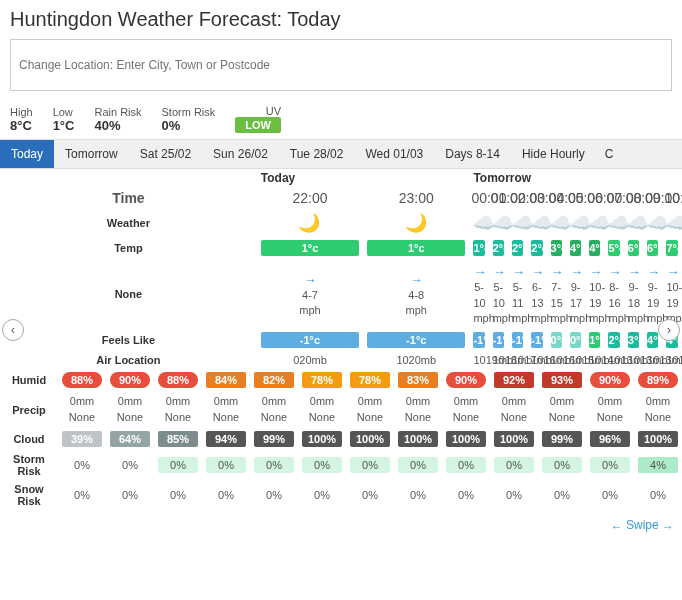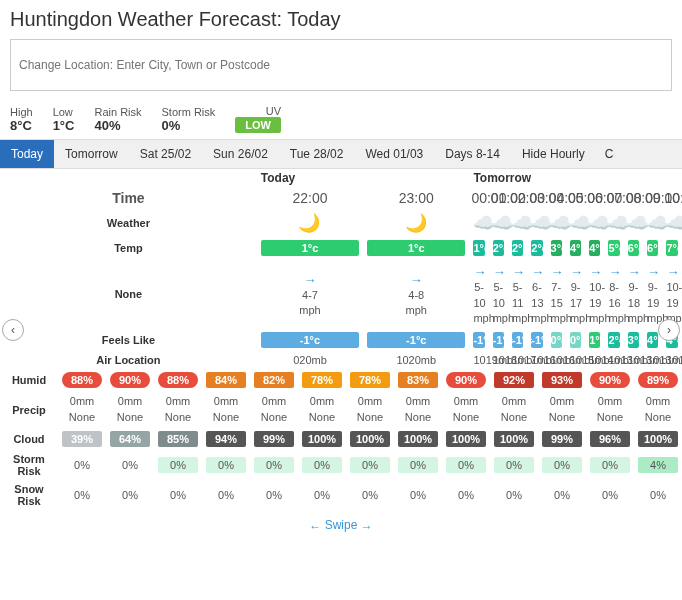--- a/index.html
+++ b/index.html
@@ -62,21 +62,21 @@
     .cloud-gray { background: #7f8c8d; color: #fff; font-weight: bold; border-radius: 2px; padding: 2px 0; }
     .cloud-dgray { background: #555; color: #fff; font-weight: bold; border-radius: 2px; padding: 2px 0; }
     .cloud-lgray { background: #95a5a6; color: #fff; font-weight: bold; border-radius: 2px; padding: 2px 0; }
     .cloud-xlgray { background: #bdc3c7; color: #fff; font-weight: bold; border-radius: 2px; padding: 2px 0; }
     
     .storm-cell { font-size: 11px; color: #555; }
     .storm-teal { background: #d5f5e3; color: #555; padding: 2px 0; border-radius: 2px; }
     
     .snow-cell { font-size: 11px; color: #555; }
     
-    .swipe-bar { text-align: center; padding: 8px; color: #3498db; font-size: 12px; }
+    .swipe-bar { text-align: right; padding: 8px; color: #3498db; font-size: 12px; }
     .swipe-arrows { color: #3498db; }
     
     table { width: 682px; }
     .col0 { width: 58px; }
     .col { width: 48px; }
   </style>
 </head>
 <body>
 
 <h1 class="page-title">Huntingdon Weather Forecast: Today</h1>

